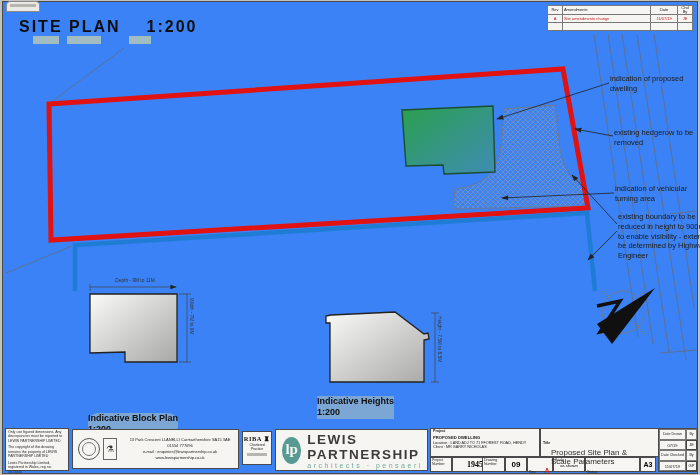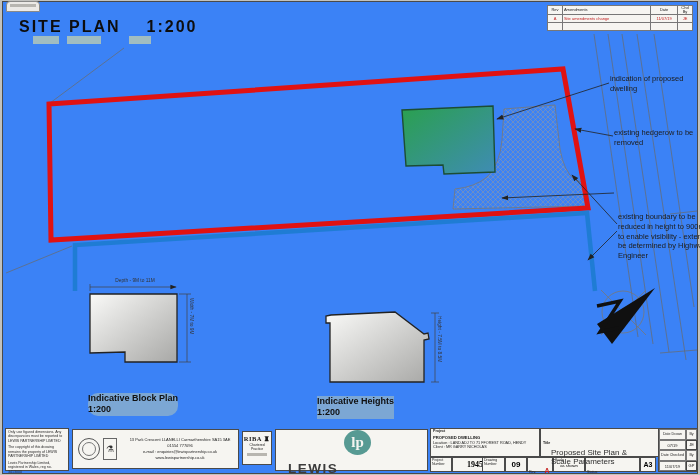--- a/index.html
+++ b/index.html
@@ -167,27 +167,28 @@
           <td class="rv"></td>
           <td class="amend"></td>
           <td class="dt"></td>
           <td class="ch"></td>
         </tr>
   </tbody>
     </table>
 
   <div class="ann a1">indication of proposed dwelling</div>
   <div class="ann a2">existing hedgerow to be removed</div>
+  <div class="ann a3">indication of vehicular turning area</div>
   <div class="ann a4">existing boundary to be reduced in height to 900mm to enable visibility - extent to be determined by Highways Engineer</div>
 
   <div class="dim" style="left:92px;top:276px;width:80px;text-align:center;">Depth - 9M to 11M</div>
   <div class="dim dimv" style="left:186px;top:296px;height:62px;">Width - 7M to 9M</div>
   <div class="dim dimv" style="left:434px;top:314px;height:64px;">Height - 7.5M to 8.5M</div>
 
-  <div class="cap" style="left:85px;top:391px;border-radius:10px;">
+  <div class="cap" style="left:85px;top:411px;border-radius:10px;">
     <div>Indicative Block Plan</div>
     <div>1:200</div>
   </div>
   <div class="cap" style="left:314px;top:394px;">
     <div>Indicative Heights</div>
     <div>1:200</div>
   </div>
 
   <div class="tb disc" style="left:2px;top:426px;width:64px;height:43px;">
     <p>Only use figured dimensions. Any discrepancies must be reported to LEWIS PARTNERSHIP LIMITED</p>
@@ -207,21 +208,21 @@
       <div>www.lewispartnership.co.uk</div>
     </div>
   </div>
 
   <div class="tb" style="left:239px;top:429px;width:30px;height:34px;text-align:center;padding-top:3px;">
     <div class="riba-name"><span>RIBA</span> <span>♜</span></div>
     <div class="riba-sub">Chartered Practice</div>
     <div style="margin:2px 4px 0 4px;height:3px;background:#b8b6b0;"></div>
   </div>
 
-  <div class="tb" style="left:272px;top:427px;width:153px;height:42px;display:flex;align-items:center;gap:6px;padding-left:12px;flex-direction:column;">
+  <div class="tb" style="left:272px;top:427px;width:153px;height:42px;display:flex;align-items:center;gap:6px;padding-left:6px;">
     <div class="roundel">lp</div>
     <div>
       <div class="brand-name">LEWIS PARTNERSHIP</div>
       <div class="brand-tag">architects · pensaeri</div>
     </div>
   </div>
 
   <div class="tb" style="left:427px;top:426px;width:110px;height:29px;padding:1px 2px;">
     <div class="lbl" style="font-weight:bold;">Project</div>
     <div style="font-size:4.2px;font-weight:bold;margin-top:1px;">PROPOSED DWELLING</div>

